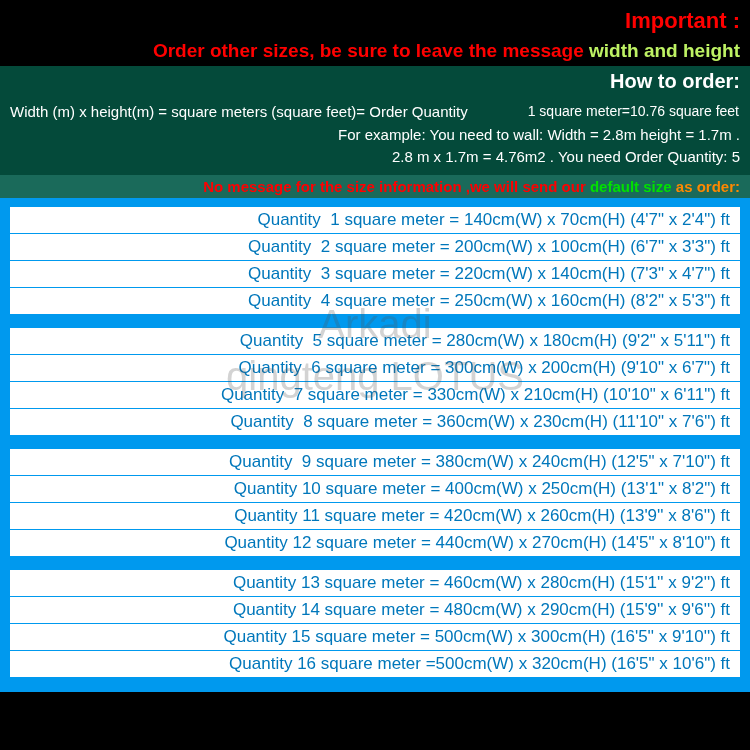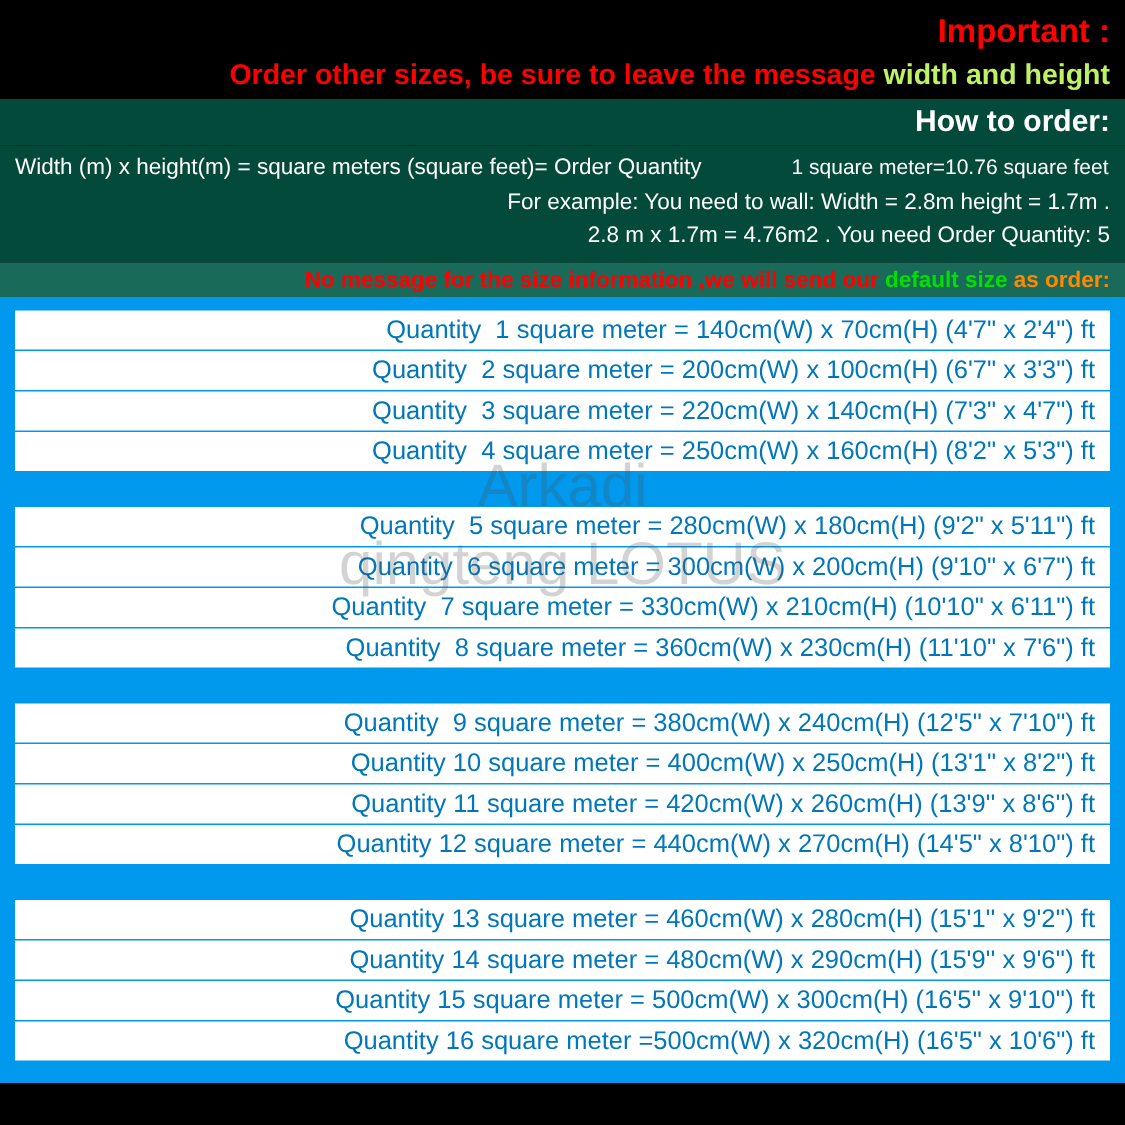--- a/index.html
+++ b/index.html
@@ -58,21 +58,21 @@
     }
     .no-message-red { color: #ff0000; }
     .no-message-green { color: #00e000; }
     .no-message-orange { color: #ff8800; }
     .chart-area {
       background: #0099ee;
       padding: 8px 10px 14px 10px;
     }
     .chart-group {
       background: #0099ee;
-      margin-bottom: 24px;
+      margin-bottom: 14px;
       padding: 0;
     }
     .chart-group:last-child { margin-bottom: 0; }
     .chart-row {
       background: #fff;
       color: #0077bb;
       font-size: 17px;
       padding: 3px 10px;
       margin: 1px 0;
       font-weight: 400;

